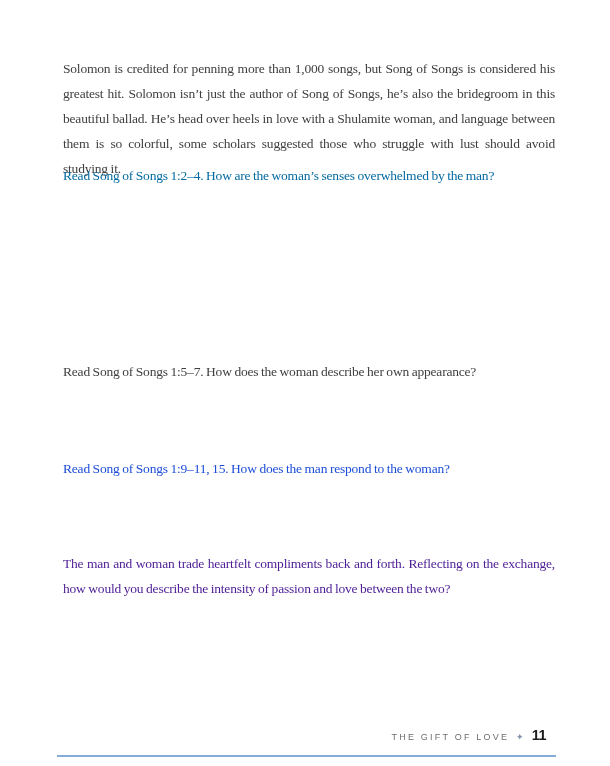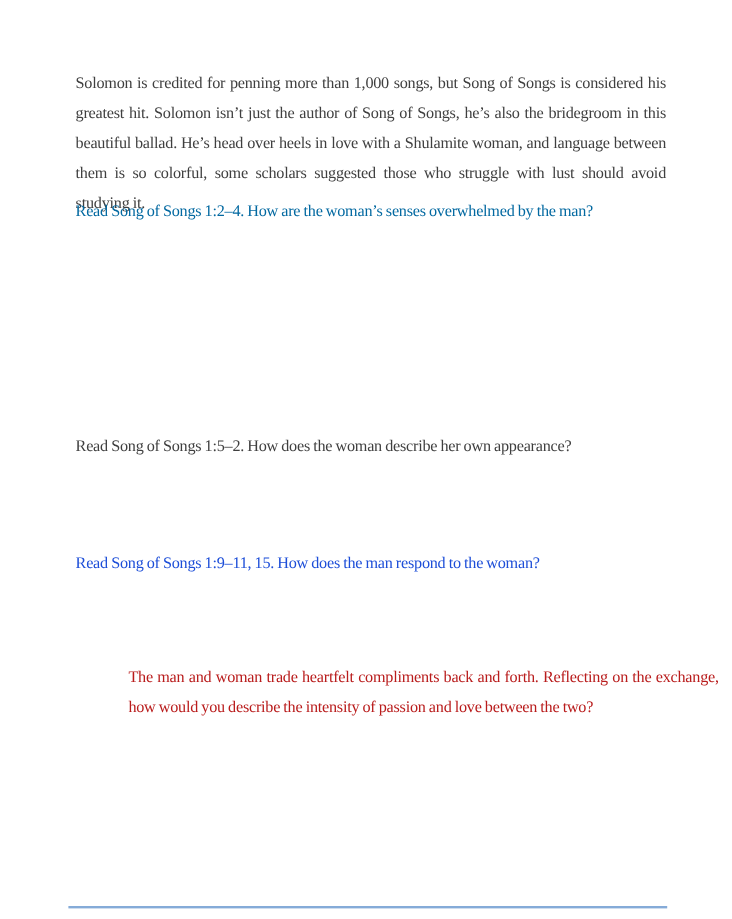--- a/index.html
+++ b/index.html
@@ -75,22 +75,27 @@
 </head>
 <body>
 
 <div class="page">
 
   <p class="text-block intro" style="color: rgb(63, 63, 63);">Solomon is credited for penning more than 1,000 songs, but Song of Songs is considered his greatest hit. Solomon isn’t just the author of Song of Songs, he’s also the bridegroom in this beautiful ballad. He’s head over heels in love with a Shulamite woman, and language between them is so colorful, some scholars suggested those who struggle with lust should avoid studying it.</p>
 
   <div class="text-block question q-oneline q1" style="color: #0369a1;">Read Song of Songs 1:2–4. How are the woman’s senses overwhelmed by the man?</div>
 
 
-  <div class="text-block question q-oneline q3" style="color: rgb(63, 63, 63);">Read Song of Songs 1:5–2. How does the woman describe her own appearance?</div>
+  <div class="text-block question q-oneline q3" style="color: rgb(63, 63, 63);">Read Song of Songs 1:5–7. How does the woman describe her own appearance?</div>
 
   <div class="text-block question q-oneline q4" style="color: #1d4ed8;">Read Song of Songs 1:9–11, 15. How does the man respond to the woman?</div>
 
-  <div class="text-block question q5" style="color: #b91c1c; margin-left: 44px;">The man and woman trade heartfelt compliments back and forth. Reflecting on the exchange, how would you describe the intensity of passion and love between the two?</div>
+  <div class="text-block question q5" style="color: #4c1d95;">The man and woman trade heartfelt compliments back and forth. Reflecting on the exchange, how would you describe the intensity of passion and love between the two?</div>
 
+  <div class="footer">
+    <span class="footer-title" style="color: rgb(110, 110, 110);">THE GIFT OF LOVE</span>
+    <span class="footer-sep">✦</span>
+    <span class="footer-num" style="color: rgb(28, 28, 28);">11</span>
+  </div>
 
   <div class="accent-line" style="background: rgb(133, 171, 216);"></div>
 
 </div>
 
 </body></html>

